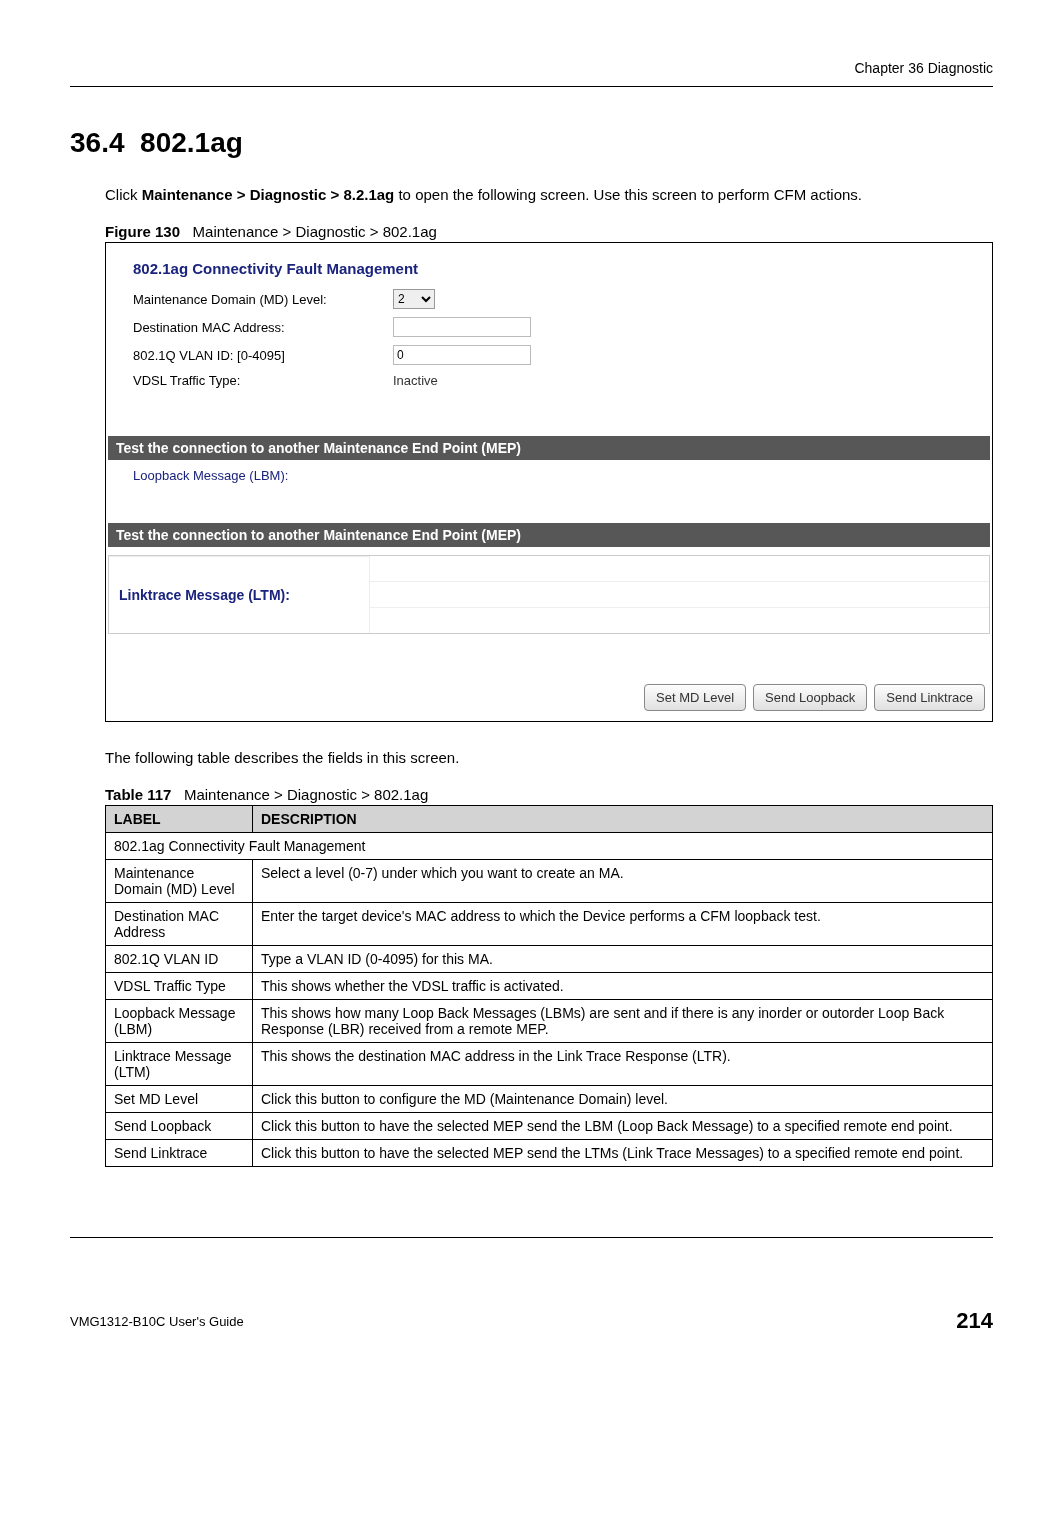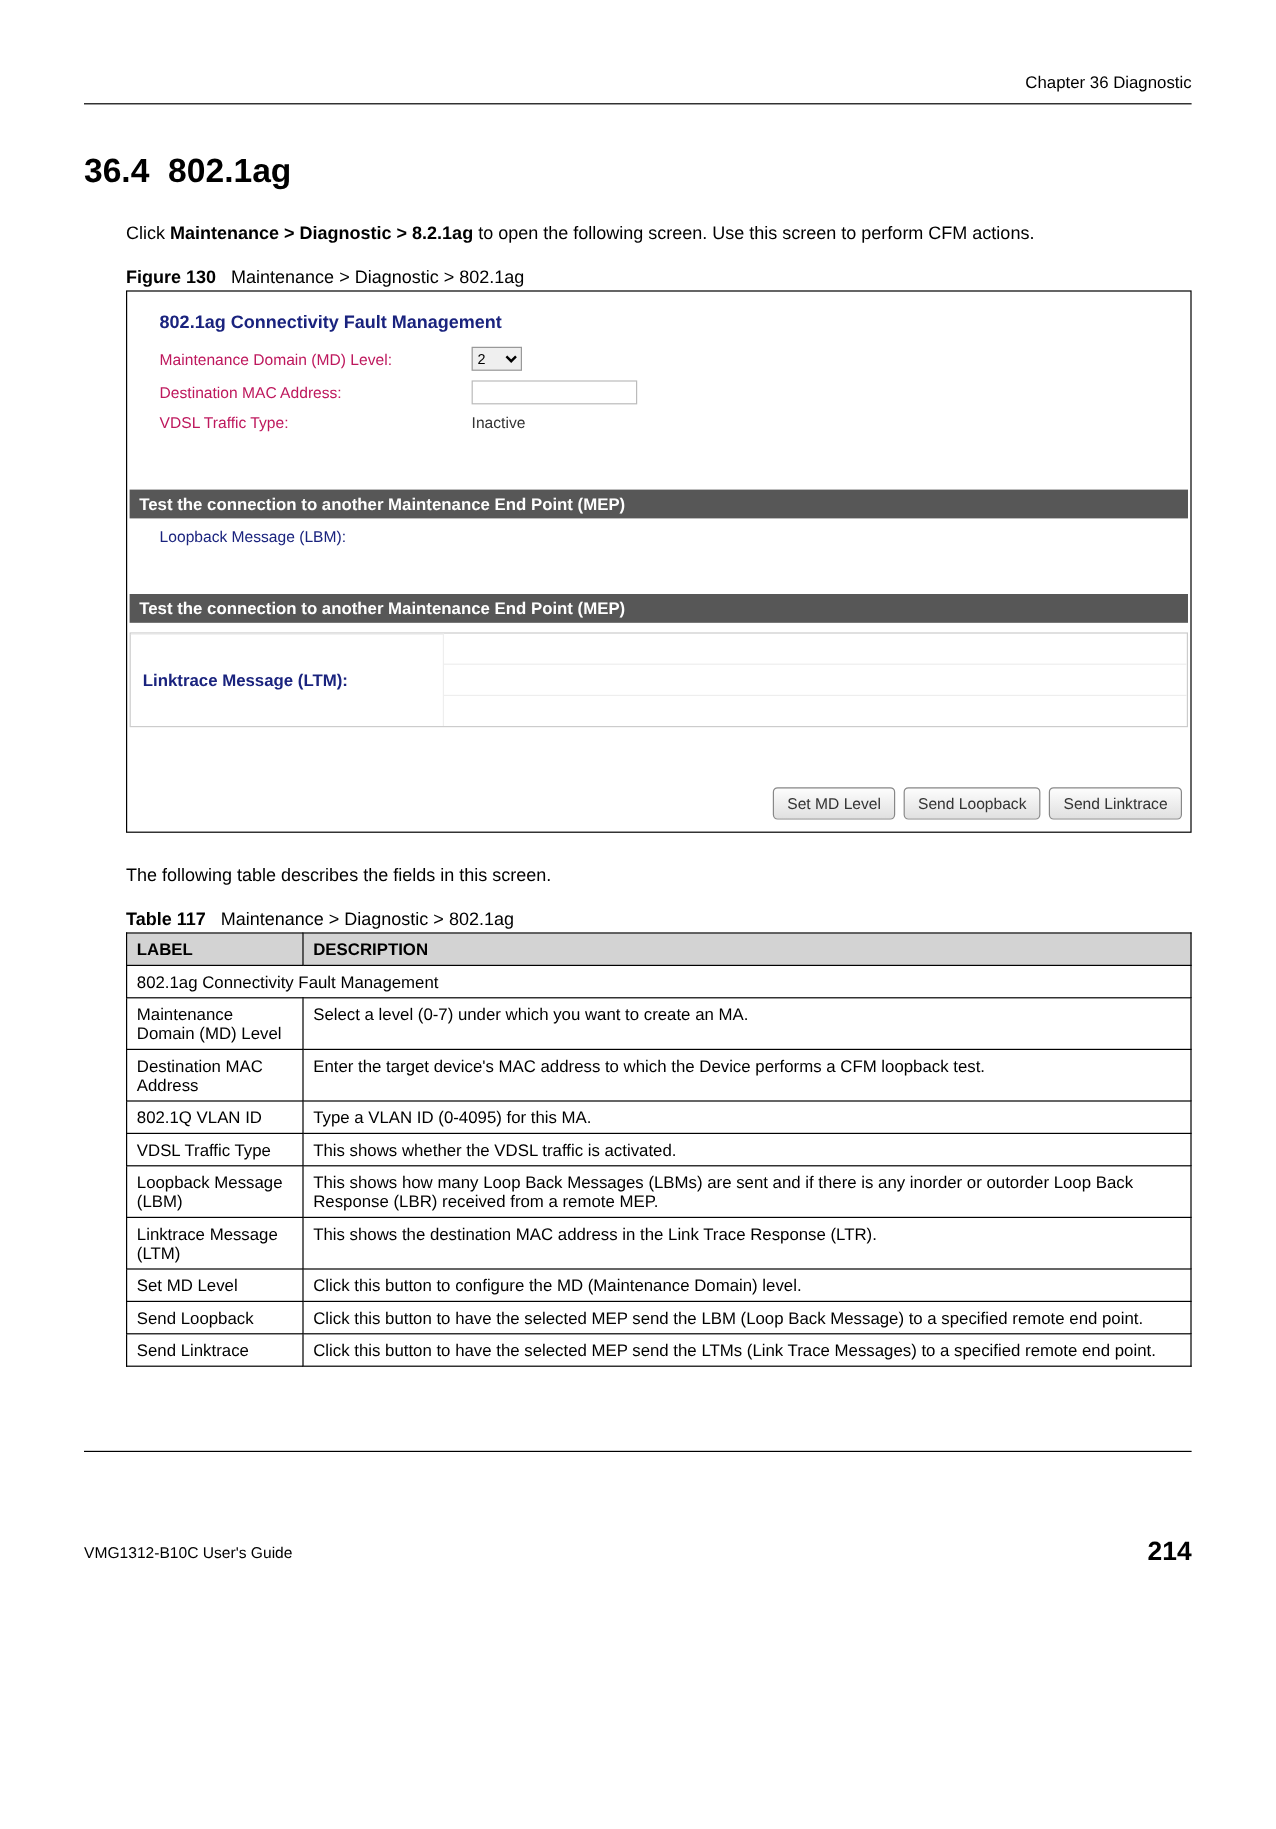--- a/index.html
+++ b/index.html
@@ -58,21 +58,21 @@
     .field-row {
       display: flex;
       align-items: center;
       margin-bottom: 8px;
       font-family: Arial, sans-serif;
       font-size: 13px;
       color: #333;
     }
     .field-label {
       width: 260px;
-      color: #be185d;
+      color: #000000;
     }
     .field-select {
       width: 42px;
       height: 20px;
       font-size: 12px;
       border: 1px solid #999;
     }
     .field-input {
       width: 130px;
       height: 16px;
@@ -223,20 +223,24 @@
         <select class="field-select">
           <option>2</option>
         </select>
       </div>
 
       <div class="field-row">
         <div class="field-label">Destination MAC Address:</div>
         <input class="field-input" type="text" value="" style="">
       </div>
 
+      <div class="field-row">
+        <div class="field-label">802.1Q VLAN ID: [0-4095]</div>
+        <input class="field-input" type="text" value="0" style="">
+      </div>
 
       <div class="field-row">
         <div class="field-label">VDSL Traffic Type:</div>
         <div>Inactive</div>
       </div>
     </div>
 
     <div class="section-banner">Test the connection to another Maintenance End Point (MEP)</div>
     <div class="lbm-row">
       <span>Loopback Message (LBM):</span>

